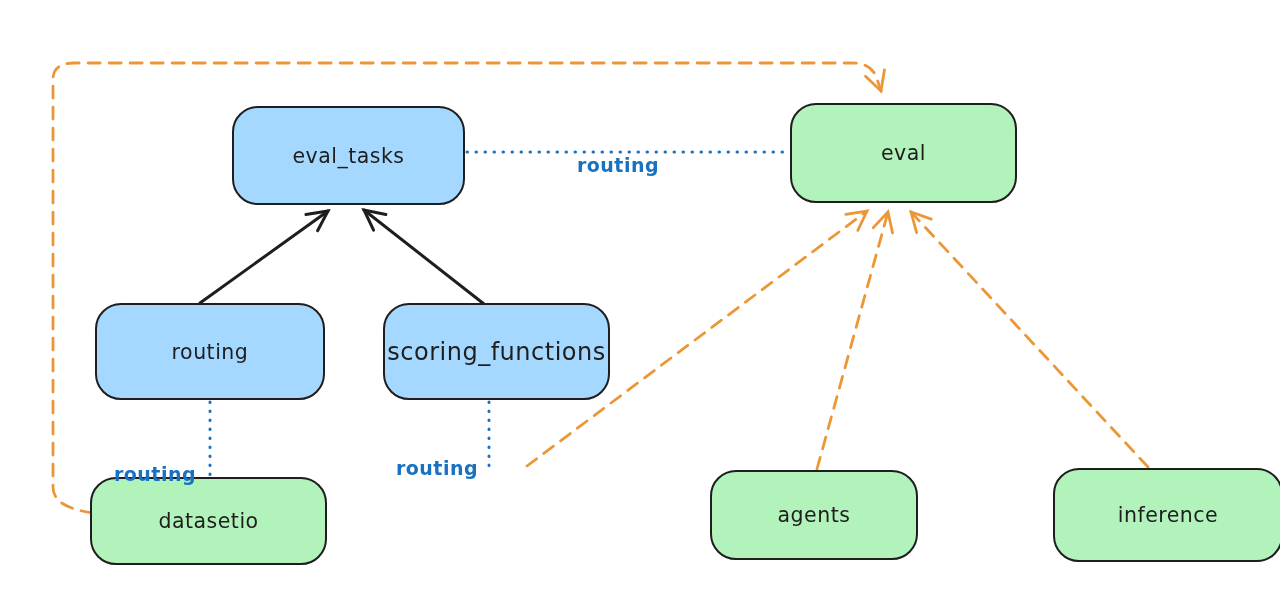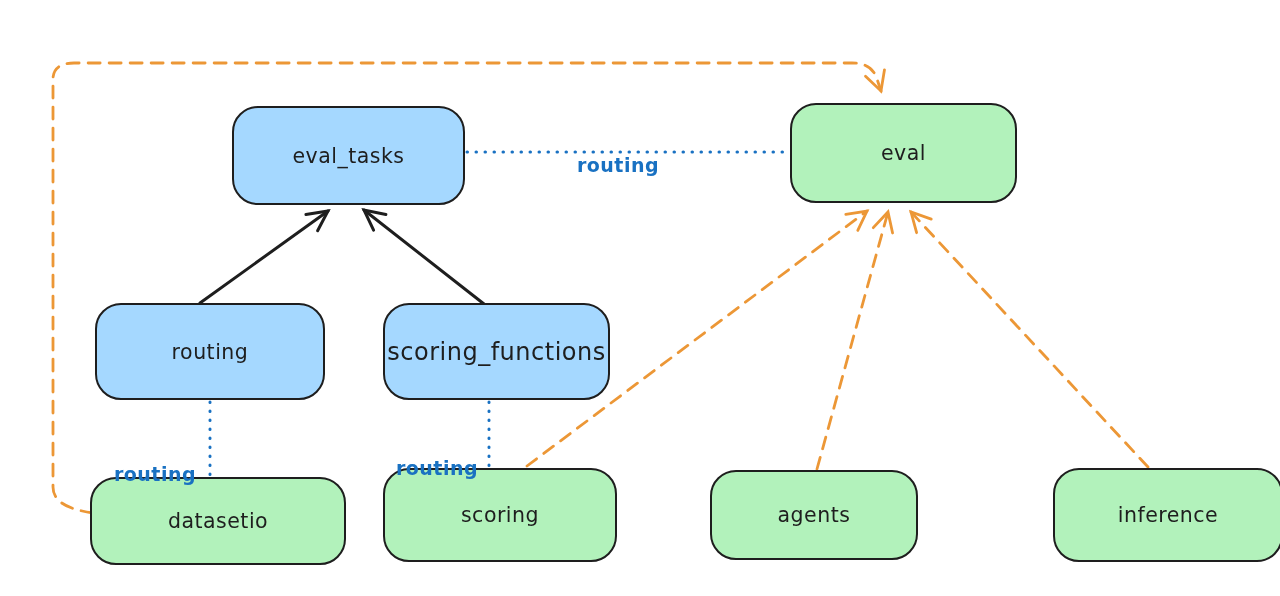--- a/index.html
+++ b/index.html
@@ -29,21 +29,21 @@
     letter-spacing:0.5px;
     color:var(--stroke-dark);
     text-align:left;
   }
   .node.blue{background:var(--node-blue);}
   .node.green{background:var(--node-green);}
   .n-eval-tasks{left:232px;top:106px;width:233px;height:99px;}
   .n-eval{left:790px;top:103px;width:227px;height:100px;}
   .n-datasets{left:95px;top:303px;width:230px;height:97px;}
   .n-scoring-functions{left:383px;top:303px;width:227px;height:97px;font-size:24px;}
-  .n-datasetio{left:90px;top:477px;width:256px;height:88px;}
+  .n-datasetio{left:90px;top:477px;width:237px;height:88px;}
   .n-scoring{left:383px;top:468px;width:234px;height:94px;}
   .n-agents{left:710px;top:470px;width:208px;height:90px;}
   .n-inference{left:1025px;top:468px;width:230px;height:94px;margin-left:28px;}
   .edge-label{
     position:absolute;
     transform:translate(-50%,-50%);
     color:var(--routing-blue);
     font-size:19px;
     font-weight:bold;
     letter-spacing:0.5px;
@@ -86,21 +86,20 @@
     <path d="M 527 466 L 867 211" class="dashed-arrow stroke-orange" marker-end="url(#arrow-orange)"></path>
     <path d="M 817 469 L 888 212" class="dashed-arrow stroke-orange" marker-end="url(#arrow-orange)"></path>
     <path d="M 1148 467 L 911 212" class="dashed-arrow stroke-orange" marker-end="url(#arrow-orange)"></path>
   </svg>
 
   <div class="node blue n-eval-tasks">eval_tasks</div>
   <div class="node green n-eval">eval</div>
   <div class="node blue n-datasets">routing</div>
   <div class="node blue n-scoring-functions">scoring_functions</div>
   <div class="node green n-datasetio">datasetio</div>
-  <div class="node green n-scoring">scoring</div>
   <div class="node green n-agents">agents</div>
   <div class="node green n-inference">inference</div>
 
   <div class="edge-label lbl-routing-top">routing</div>
   <div class="edge-label lbl-routing-left">routing</div>
   <div class="edge-label lbl-routing-mid">routing</div>
 
 </div>
 
 </body></html>

